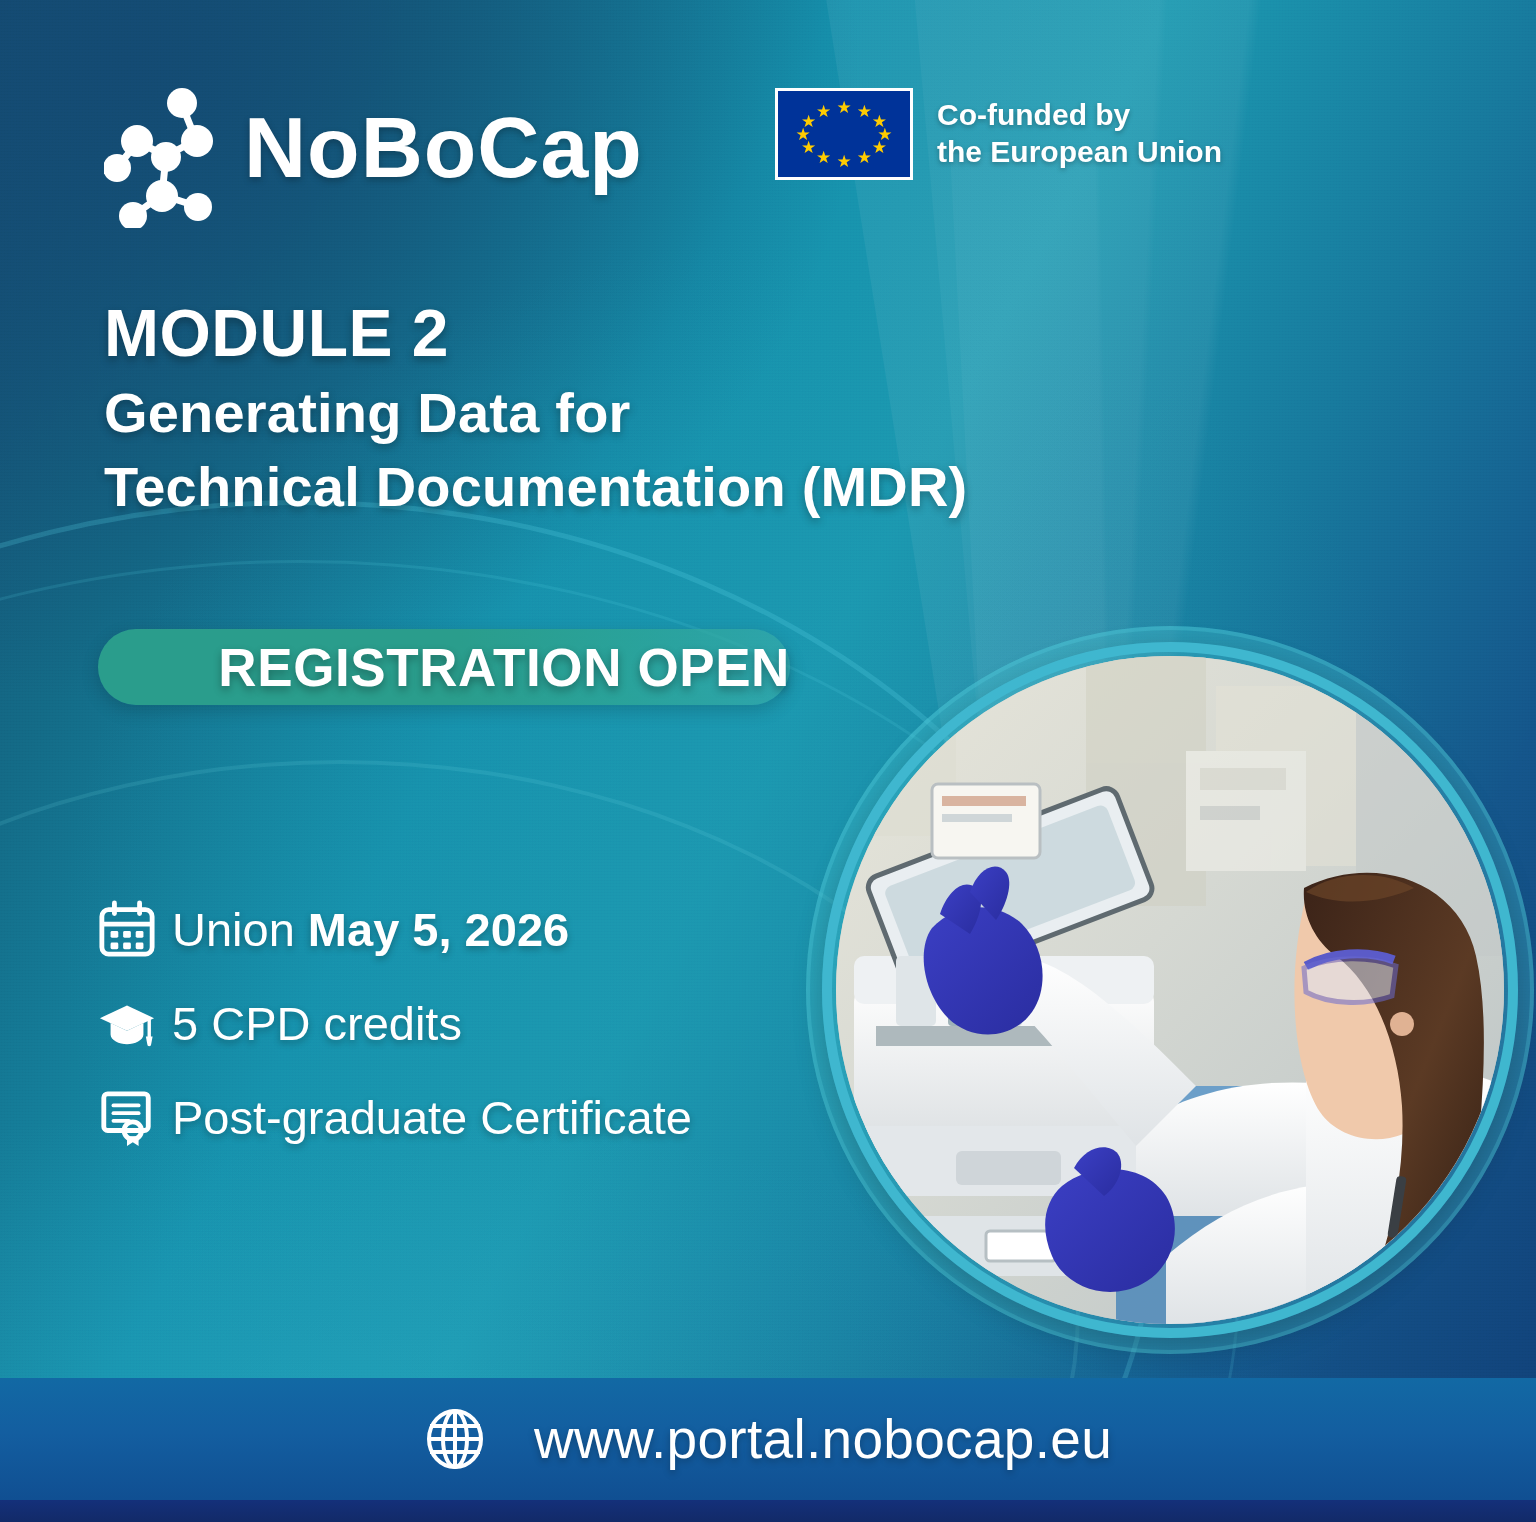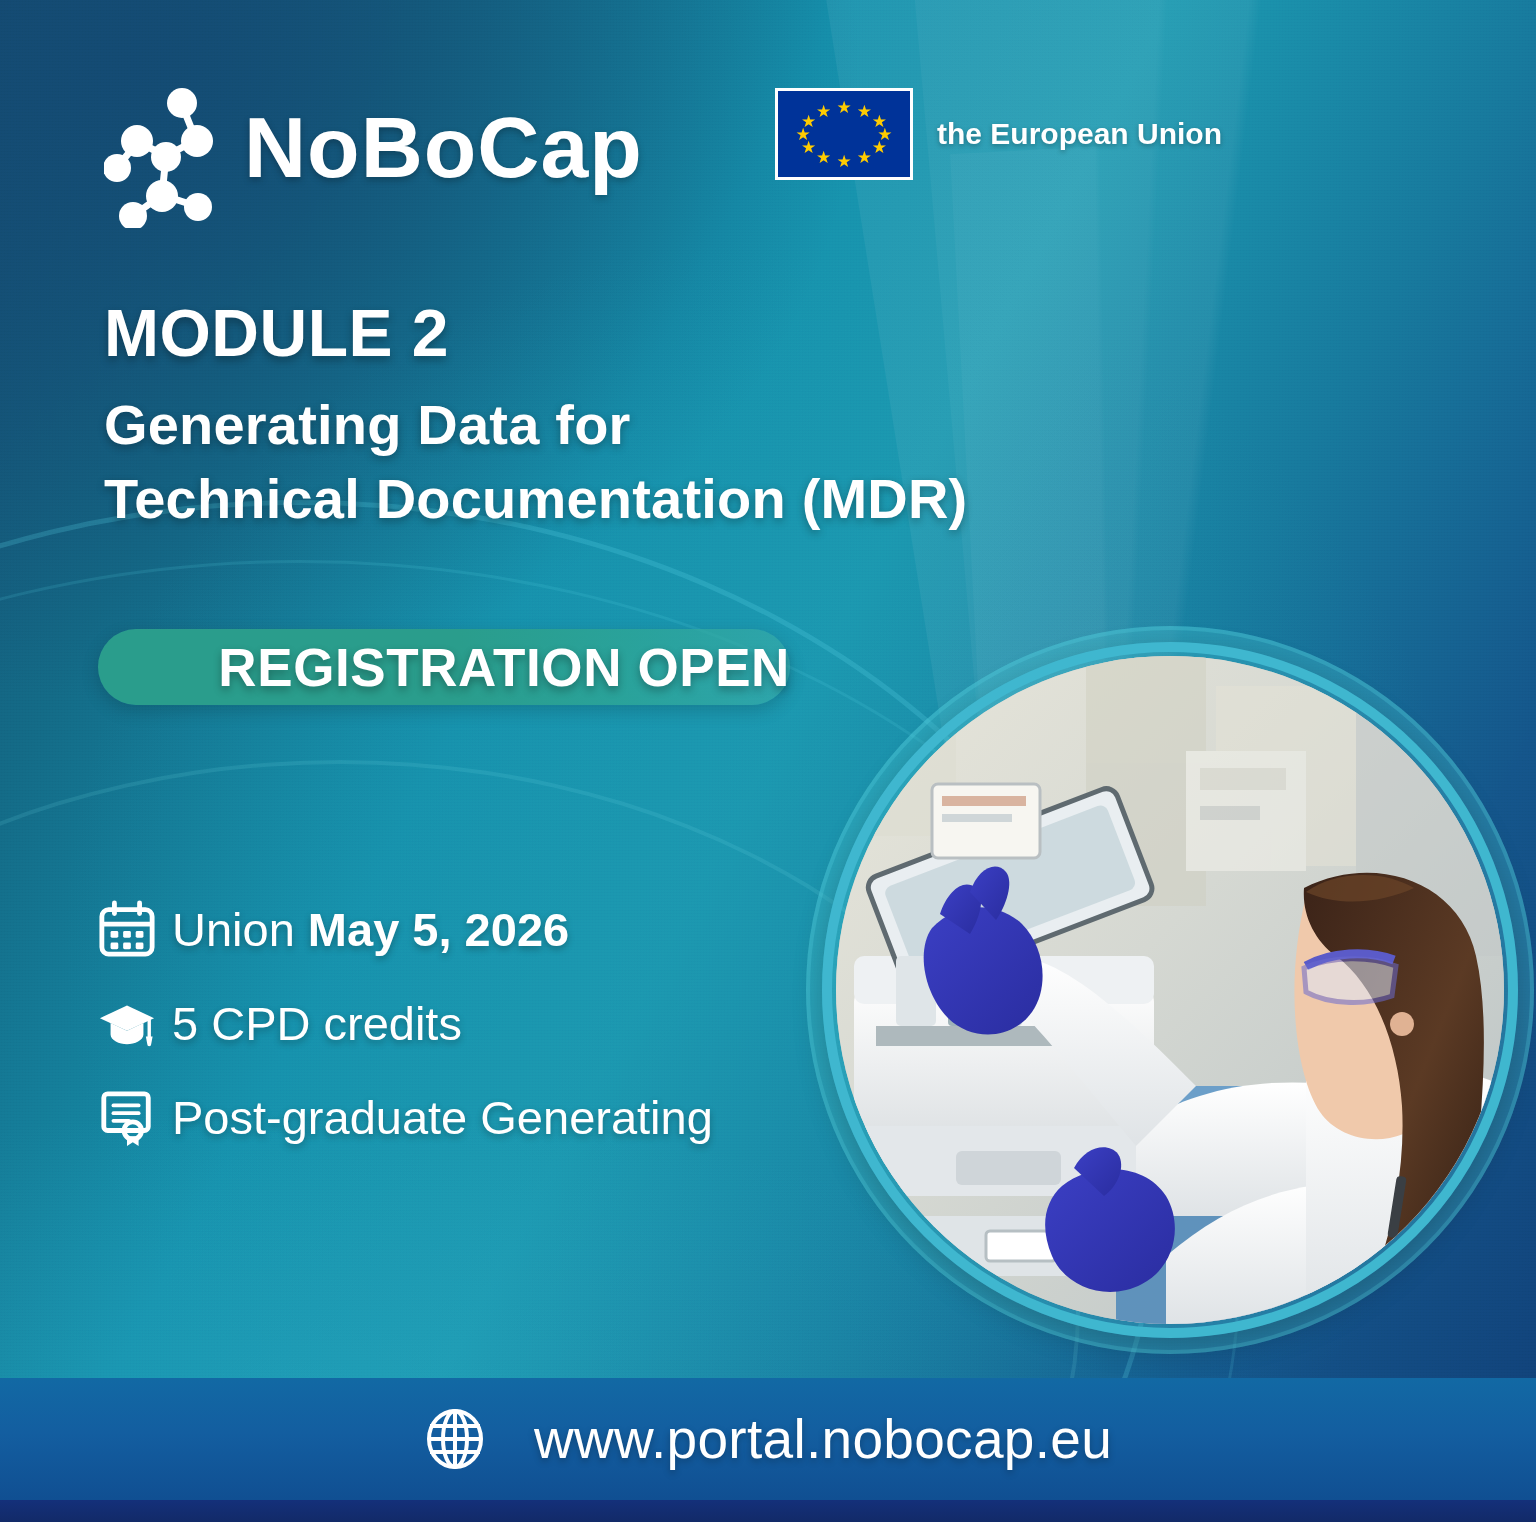--- a/index.html
+++ b/index.html
@@ -82,21 +82,21 @@
   
   #headline{ position:absolute; left:104px; top:300px; width:1100px; }
   #module-line{
     font-size:66px; font-weight:800; color:#ffffff; letter-spacing:.5px;
     line-height:1.0; text-shadow:0 4px 9px rgba(0,0,0,.3);
   }
   .subtitle-line{
     font-size:56px; font-weight:700; color:#ffffff; letter-spacing:.2px;
     line-height:1.32; text-shadow:0 3px 8px rgba(0,0,0,.3);
   }
-  #subtitle-1{ margin-top:22px; }
+  #subtitle-1{ margin-top:10px; }
 
   
   #pill{
     position:absolute; left:98px; top:629px; width:692px; height:76px;
     border-radius:52px;
     background:linear-gradient(92deg, #2a9d8c 0%, #2a9d8c 52%, rgba(45,165,150,.82) 76%, rgba(60,175,168,.55) 100%);
     display:flex; align-items:center; justify-content:flex-end;
     box-shadow:0 6px 18px rgba(0,0,0,.16);
   }
   #pill-label{
@@ -201,20 +201,21 @@
           <span class="eu-star" style="left: 76.8468%; top: 65.5%; color: rgb(255, 204, 0);">★</span>
           <span class="eu-star" style="left: 65.5%; top: 76.8468%; color: rgb(255, 204, 0);">★</span>
           <span class="eu-star" style="left: 50%; top: 81%; color: rgb(255, 204, 0);">★</span>
           <span class="eu-star" style="left: 34.5%; top: 76.8468%; color: rgb(255, 204, 0);">★</span>
           <span class="eu-star" style="left: 23.1532%; top: 65.5%; color: rgb(255, 204, 0);">★</span>
           <span class="eu-star" style="left: 19%; top: 50%; color: rgb(255, 204, 0);">★</span>
           <span class="eu-star" style="left: 23.1532%; top: 34.5%; color: rgb(255, 204, 0);">★</span>
           <span class="eu-star" style="left: 34.5%; top: 23.1532%; color: rgb(255, 204, 0);">★</span>
         </div>
       <div id="eu-text">
+        <div>Co-funded by</div>
         <div>the European Union</div>
       </div>
     </div>
   </div>
 
   <div id="headline">
     <div id="module-line">MODULE 2</div>
     <div id="subtitle-1" class="subtitle-line">Generating Data for</div>
     <div id="subtitle-2" class="subtitle-line">Technical Documentation (MDR)</div>
   </div>
@@ -260,21 +261,21 @@
             <rect x="6" y="6" width="46" height="38" rx="4" fill="none" stroke="#fff" stroke-width="5"></rect>
             <g stroke="#fff" stroke-width="4" stroke-linecap="round">
               <line x1="16" y1="18" x2="42" y2="18"></line>
               <line x1="16" y1="26" x2="42" y2="26"></line>
               <line x1="16" y1="34" x2="32" y2="34"></line>
             </g>
             <circle cx="36" cy="44" r="9" fill="none" stroke="#fff" stroke-width="5"></circle>
             <path d="M30 50 L30 60 L36 56 L42 60 L42 50 Z" fill="#fff"></path>
           </svg>
         </span>
-        <span class="feature-text">Post-graduate Generating</span>
+        <span class="feature-text">Post-graduate Certificate</span>
       </div>
     </div>
 
   <div id="photo-ring">
     <div id="photo-ring2"></div>
     <div id="photo">
       <svg viewBox="0 0 668 668" xmlns="http://www.w3.org/2000/svg">
         <defs>
           <linearGradient id="bgLab" x1="0" y1="0" x2="1" y2="1">
             <stop offset="0%" stop-color="#e8e6da"></stop>

